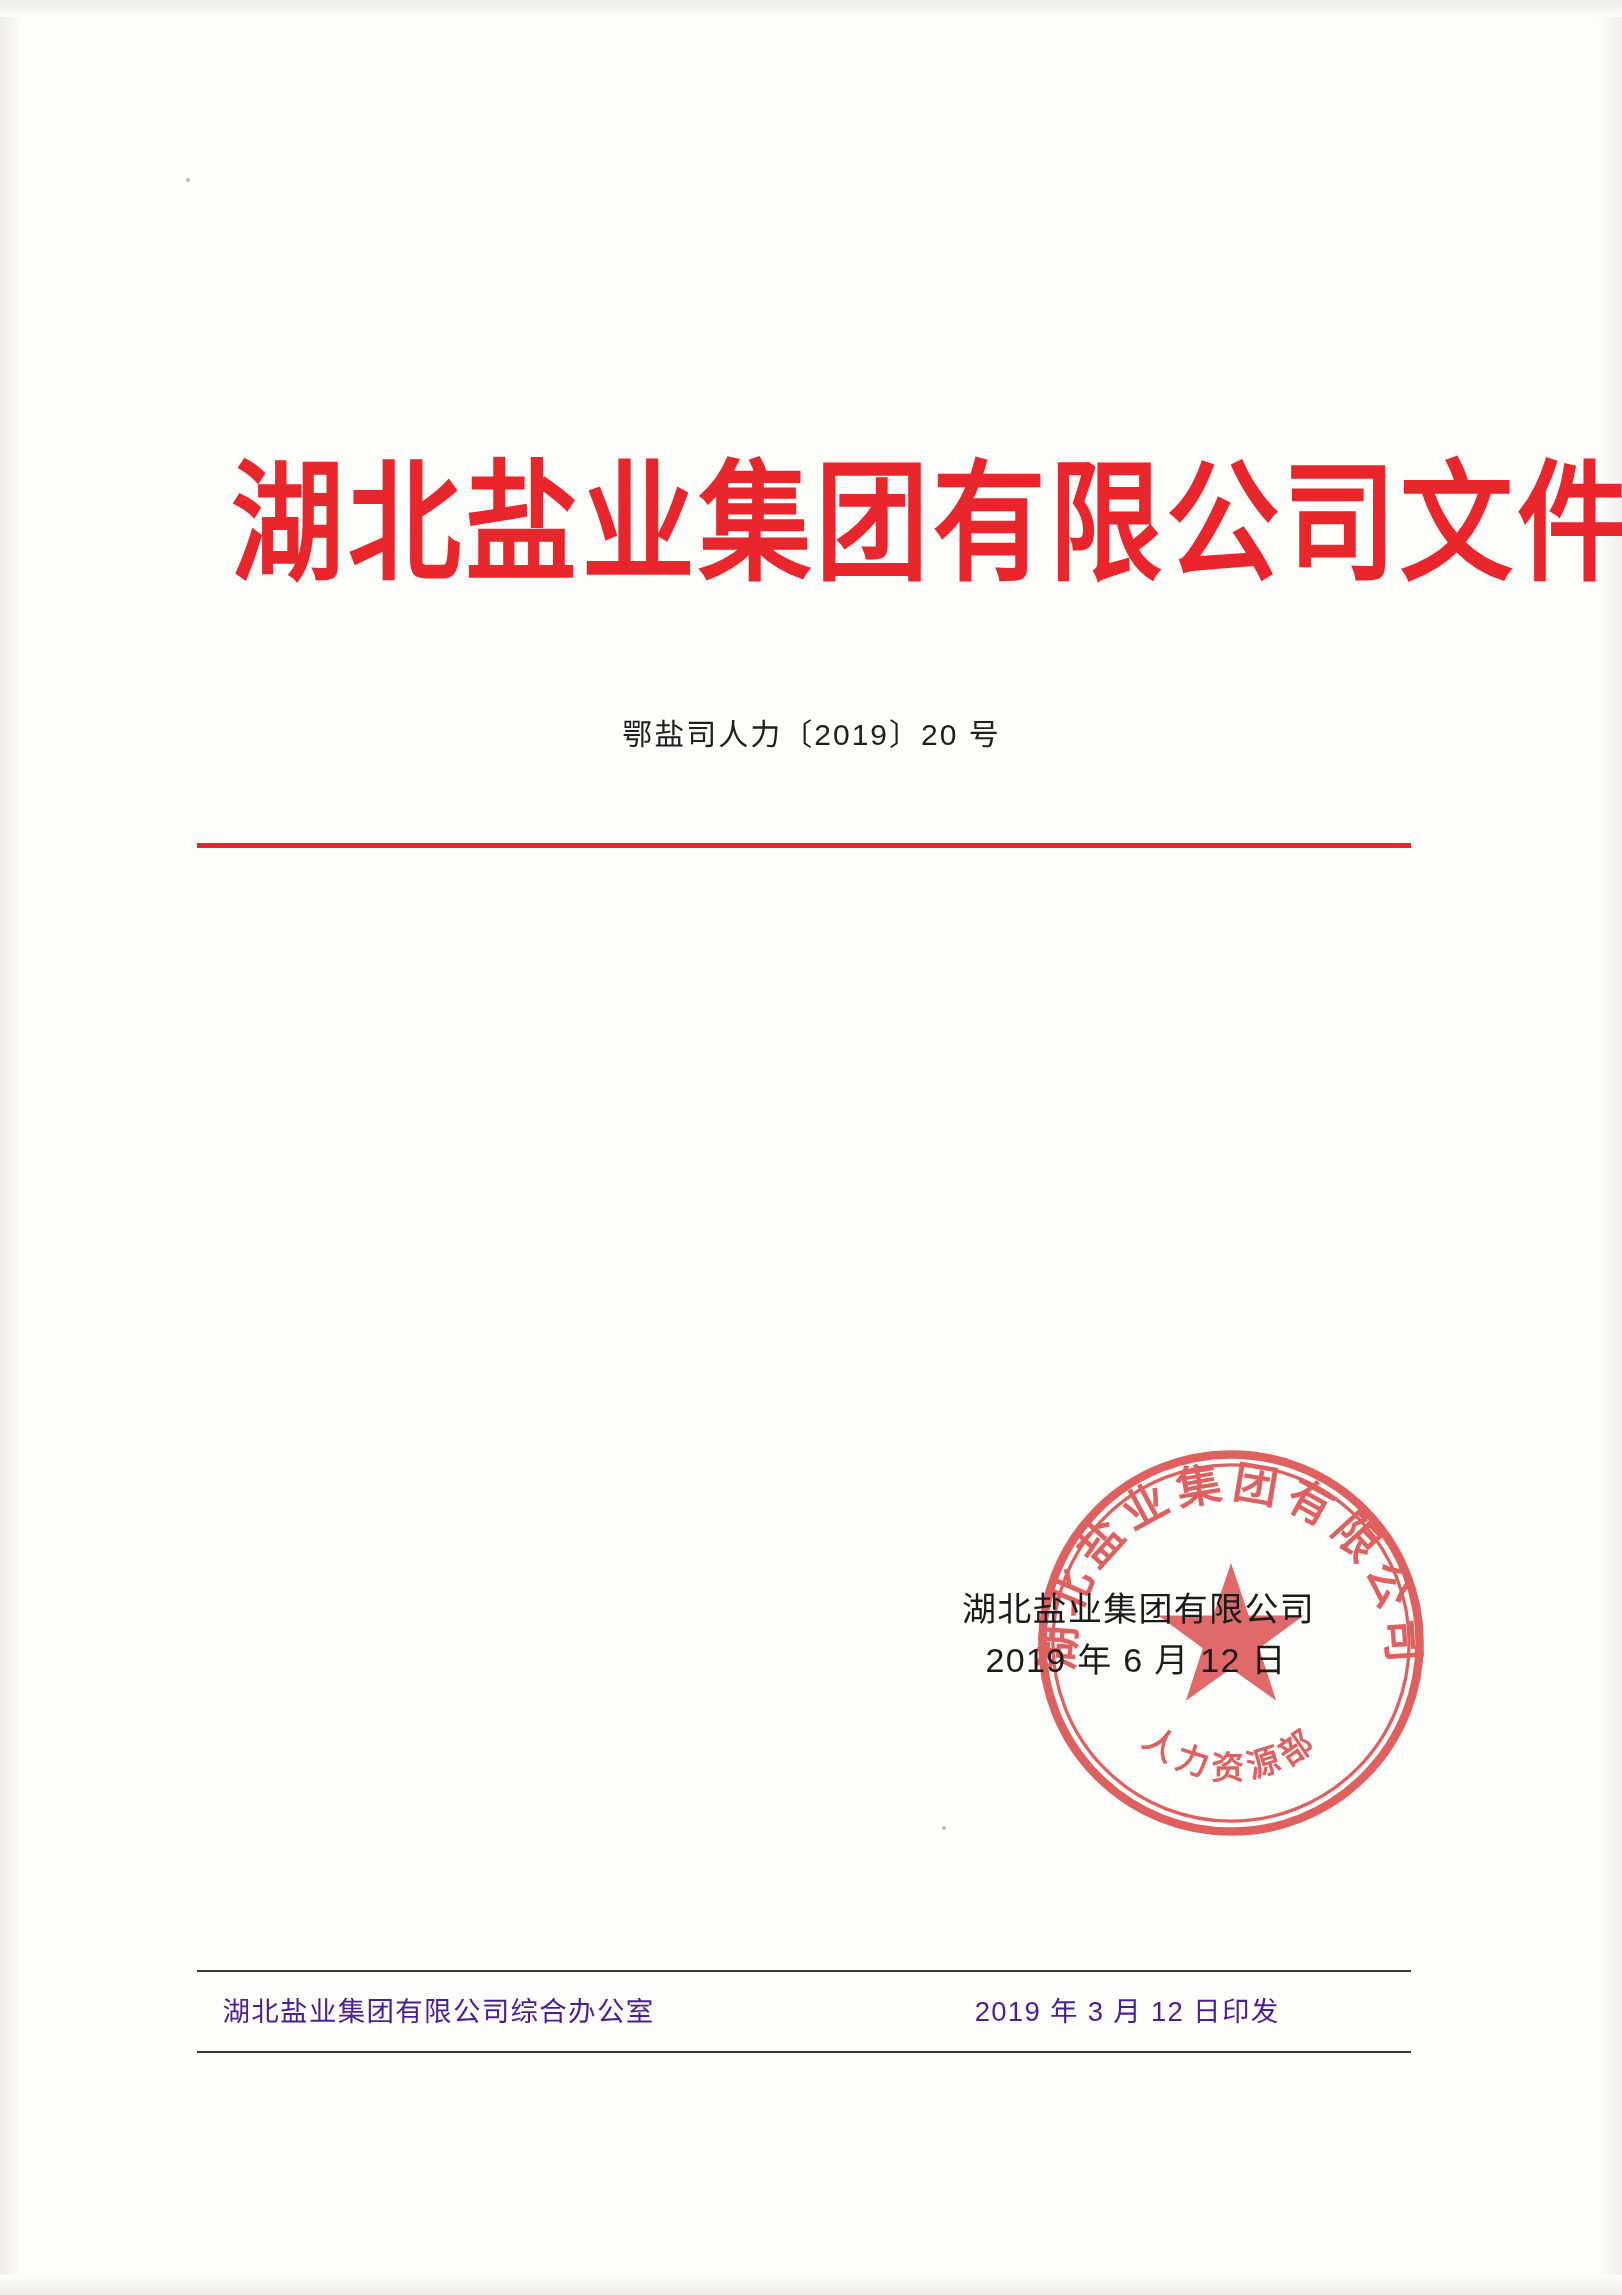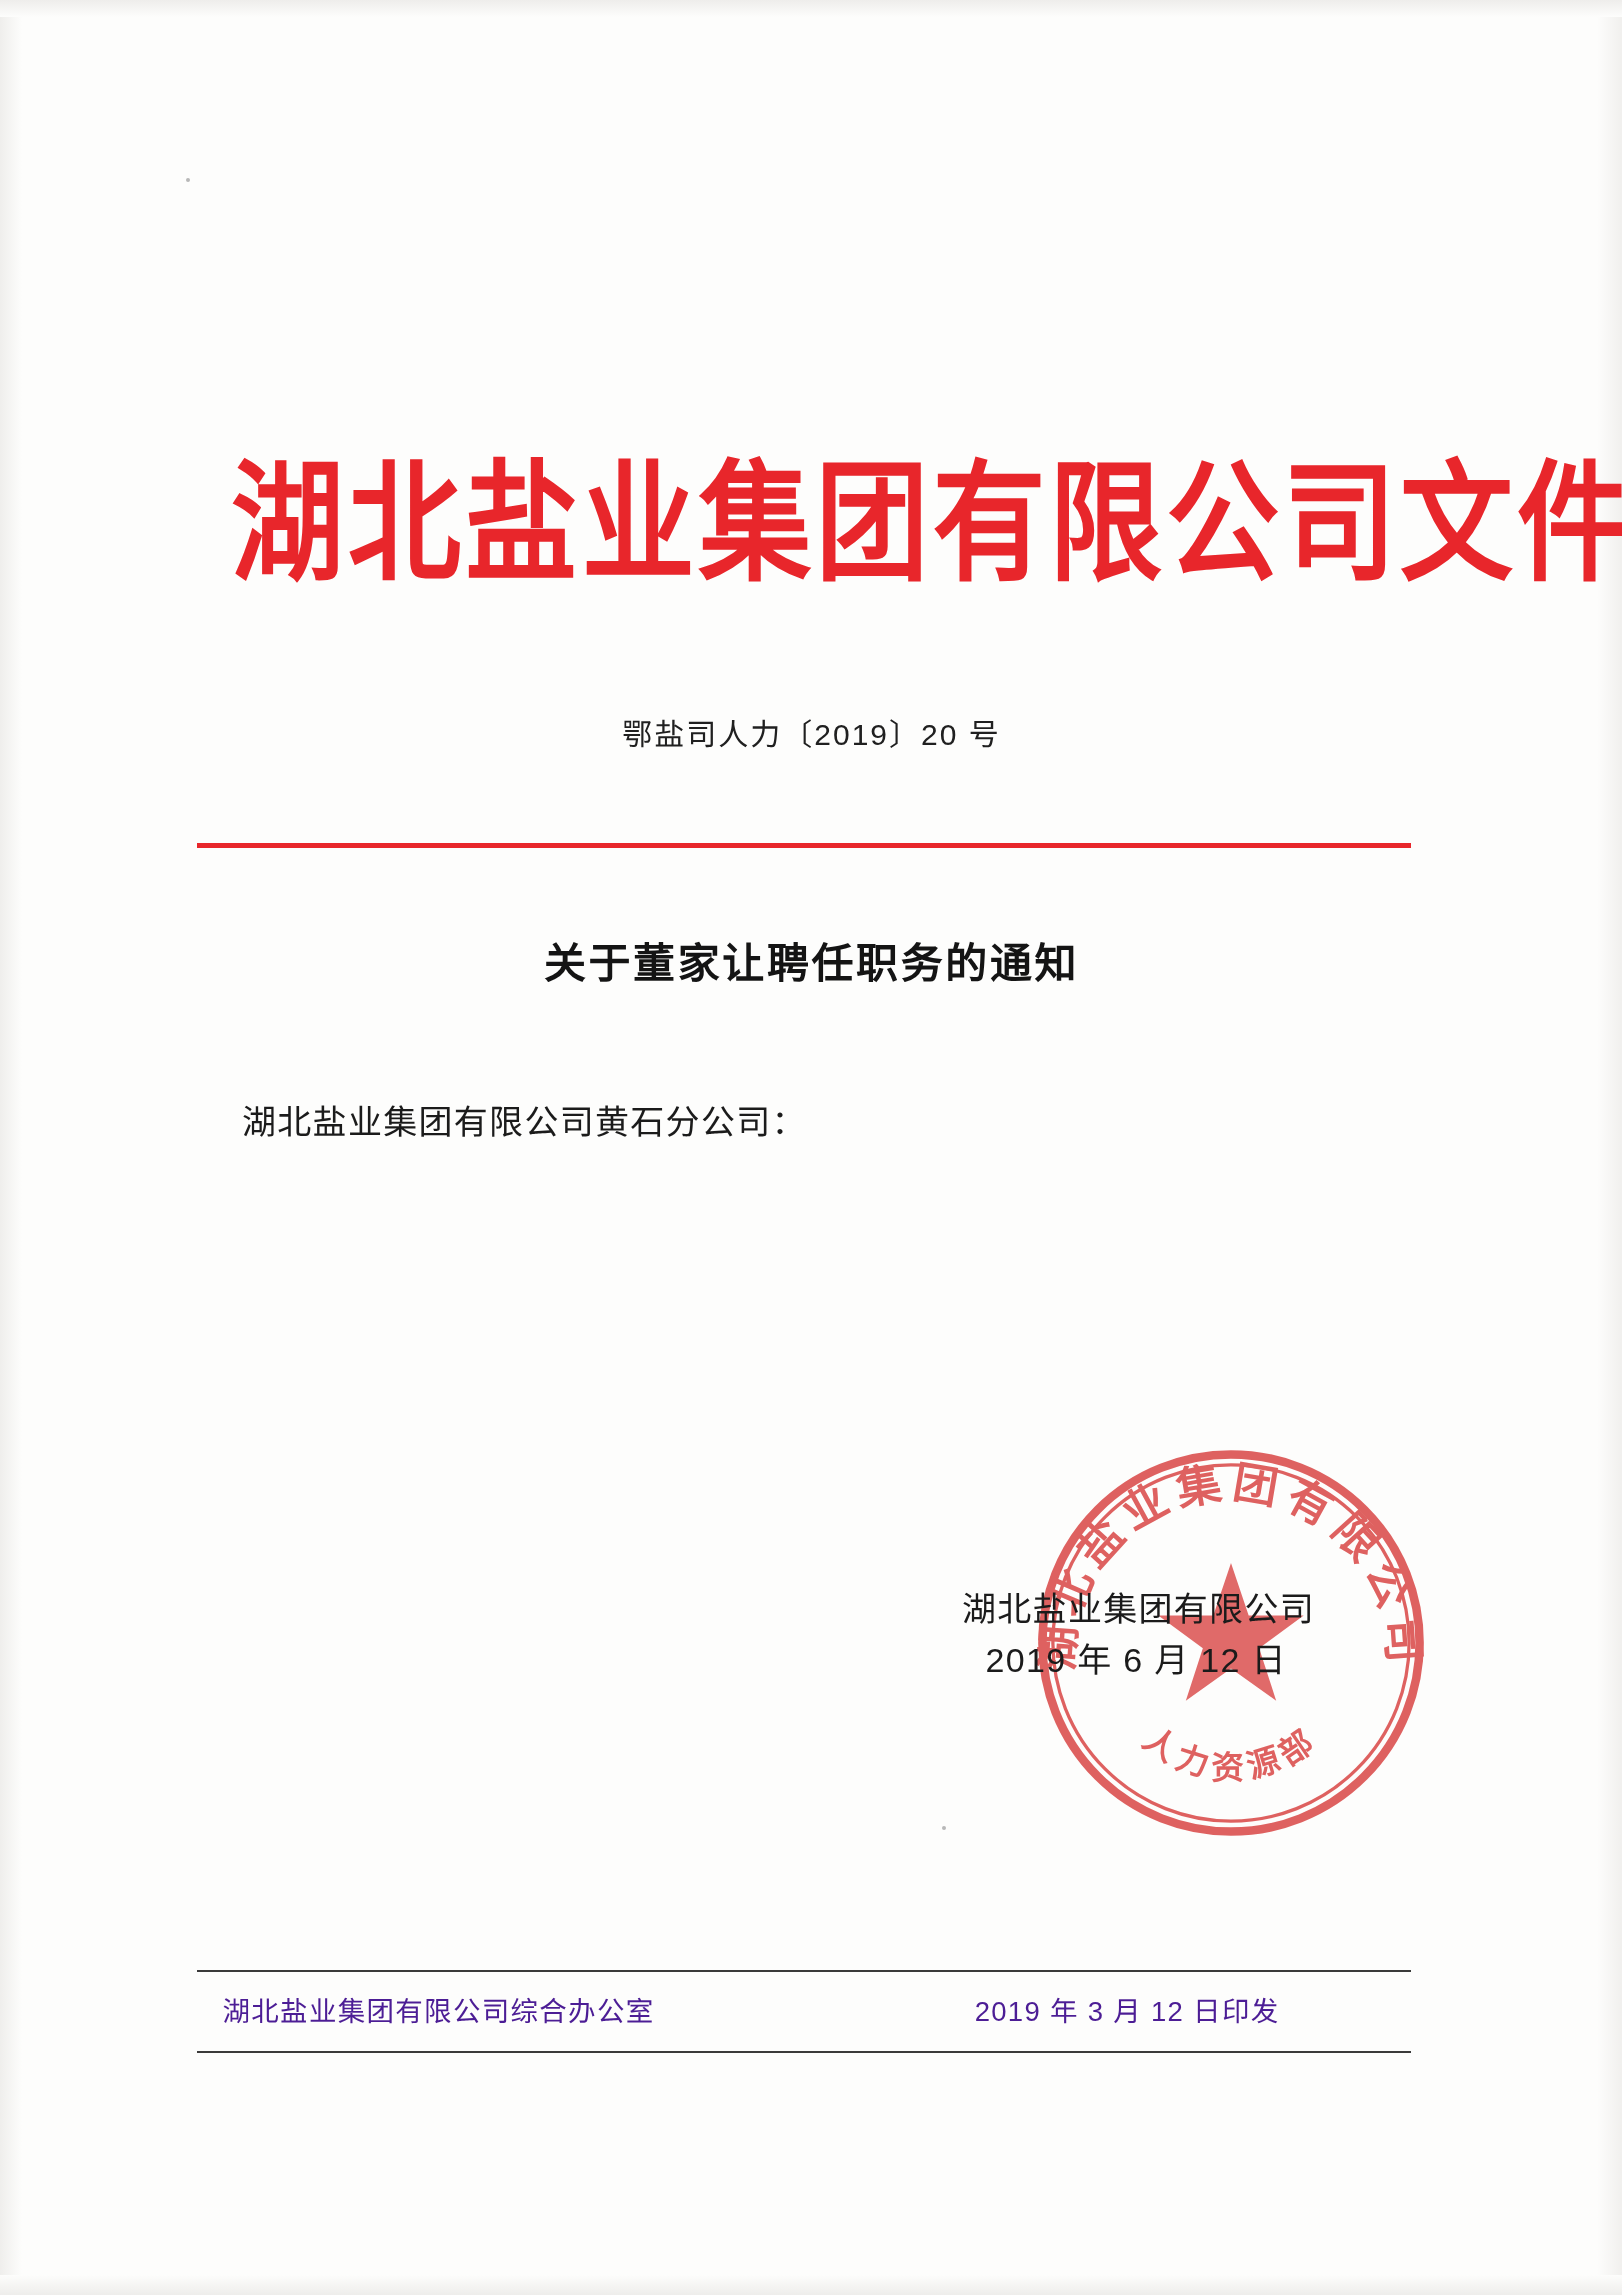--- a/index.html
+++ b/index.html
@@ -212,24 +212,22 @@
   <div class="content">
 
     <div class="masthead">
       <div class="masthead-title">湖北盐业集团有限公司文件</div>
     </div>
 
     <div class="doc-number">鄂盐司人力〔2019〕20 号</div>
 
     <div class="red-rule"></div>
 
-    <div class="doc-title">关于董家让聘任职务的通知</div>
 
     <div class="body-block">
-      <p>湖北盐业集团有限公司黄石分公司：</p>
     </div>
 
     <svg class="seal" viewBox="0 0 620 620">
       <g fill="none" stroke="#d8403f" stroke-width="13">
         <circle cx="310" cy="310" r="288"></circle>
         <circle cx="310" cy="310" r="272" stroke-width="5"></circle>
       </g>
 
       <polygon points="310,188 337,268 421,268 353,318 379,398 310,349 241,398 267,318 199,268 283,268" fill="#d8403f" opacity="0.95"></polygon>
 

